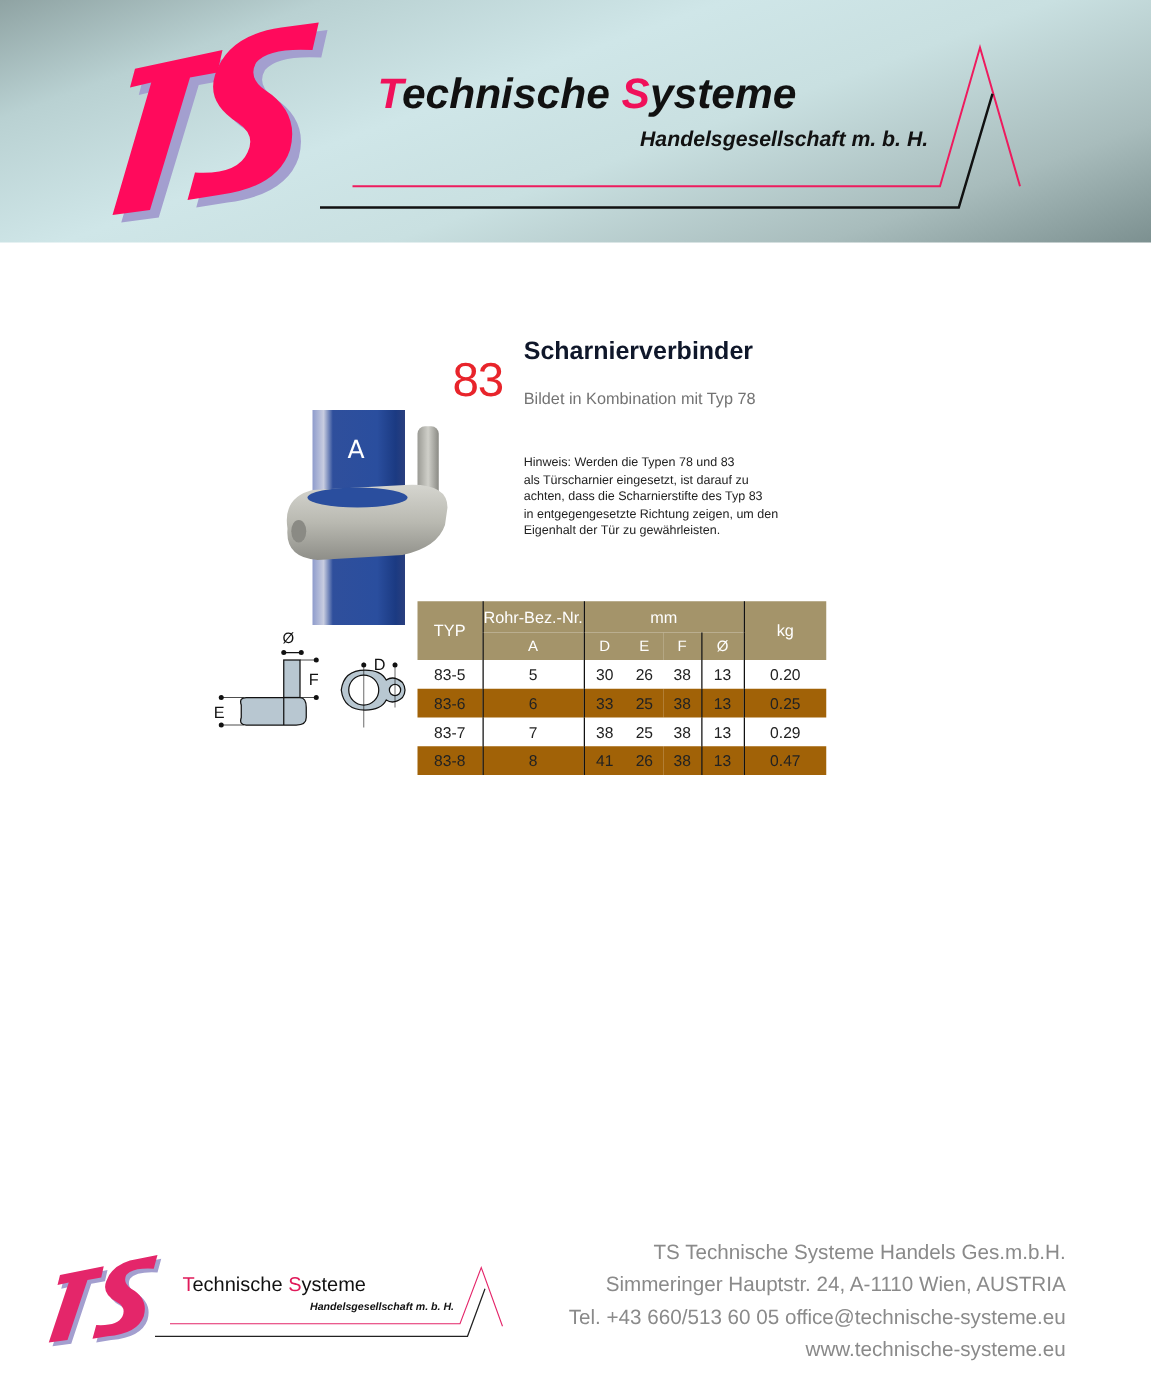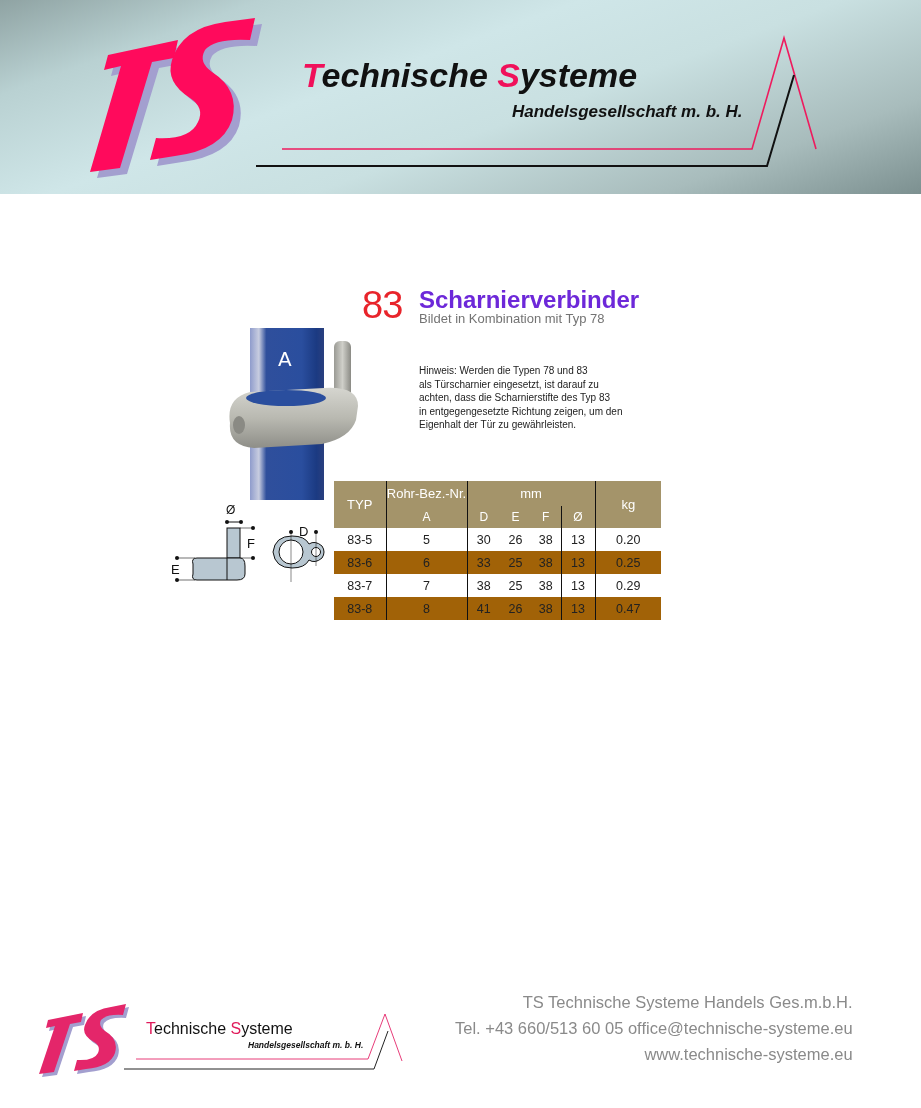--- a/index.html
+++ b/index.html
@@ -23,22 +23,22 @@
       position: absolute; left: 512px; top: 102px;
       font-size: 17px; font-weight: bold; font-style: italic; color: #111; white-space: nowrap;
     }
 
     
     .prod-number {
       position: absolute; left: 362px; top: 284px;
       font-size: 38px; color: #e8242b; font-weight: normal; letter-spacing: -1px;
     }
     .prod-title {
-      position: absolute; left: 419px; top: 286px;
-      font-size: 24px; font-weight: bold; color: #6d28d9;
+      position: absolute; left: 419px; top: 270px;
+      font-size: 20px; font-weight: bold; color: #0f172a;
     }
     .prod-desc {
       position: absolute; left: 419px; top: 309px; width: 260px;
       font-size: 13px; line-height: 20px; color: #737373;
     }
     .prod-note {
       position: absolute; left: 419px; top: 364px; width: 260px;
       font-size: 10px; line-height: 13.6px; color: #222;
     }
 
@@ -262,15 +262,16 @@
     </g>
     <polyline points="108,61 340,61 357,16 374,63" fill="none" stroke="#e4266a" stroke-width="0.9"></polyline>
     <polyline points="96,71 346,71 360,33" fill="none" stroke="#222" stroke-width="1"></polyline>
   </svg>
 </div>
 <div class="footer-title"><span class="accent">T</span><span>echnische </span><span class="accent">S</span><span>ysteme</span></div>
 <div class="footer-sub">Handelsgesellschaft m. b. H.</div>
 
 <div class="contact">
   <div>TS Technische Systeme Handels Ges.m.b.H.</div>
+  <div>Simmeringer Hauptstr. 24, A-1110  Wien, AUSTRIA</div>
   <div>Tel. +43 660/513 60 05 office@technische-systeme.eu</div>
   <div>www.technische-systeme.eu</div>
 </div>
 
 </body></html>

